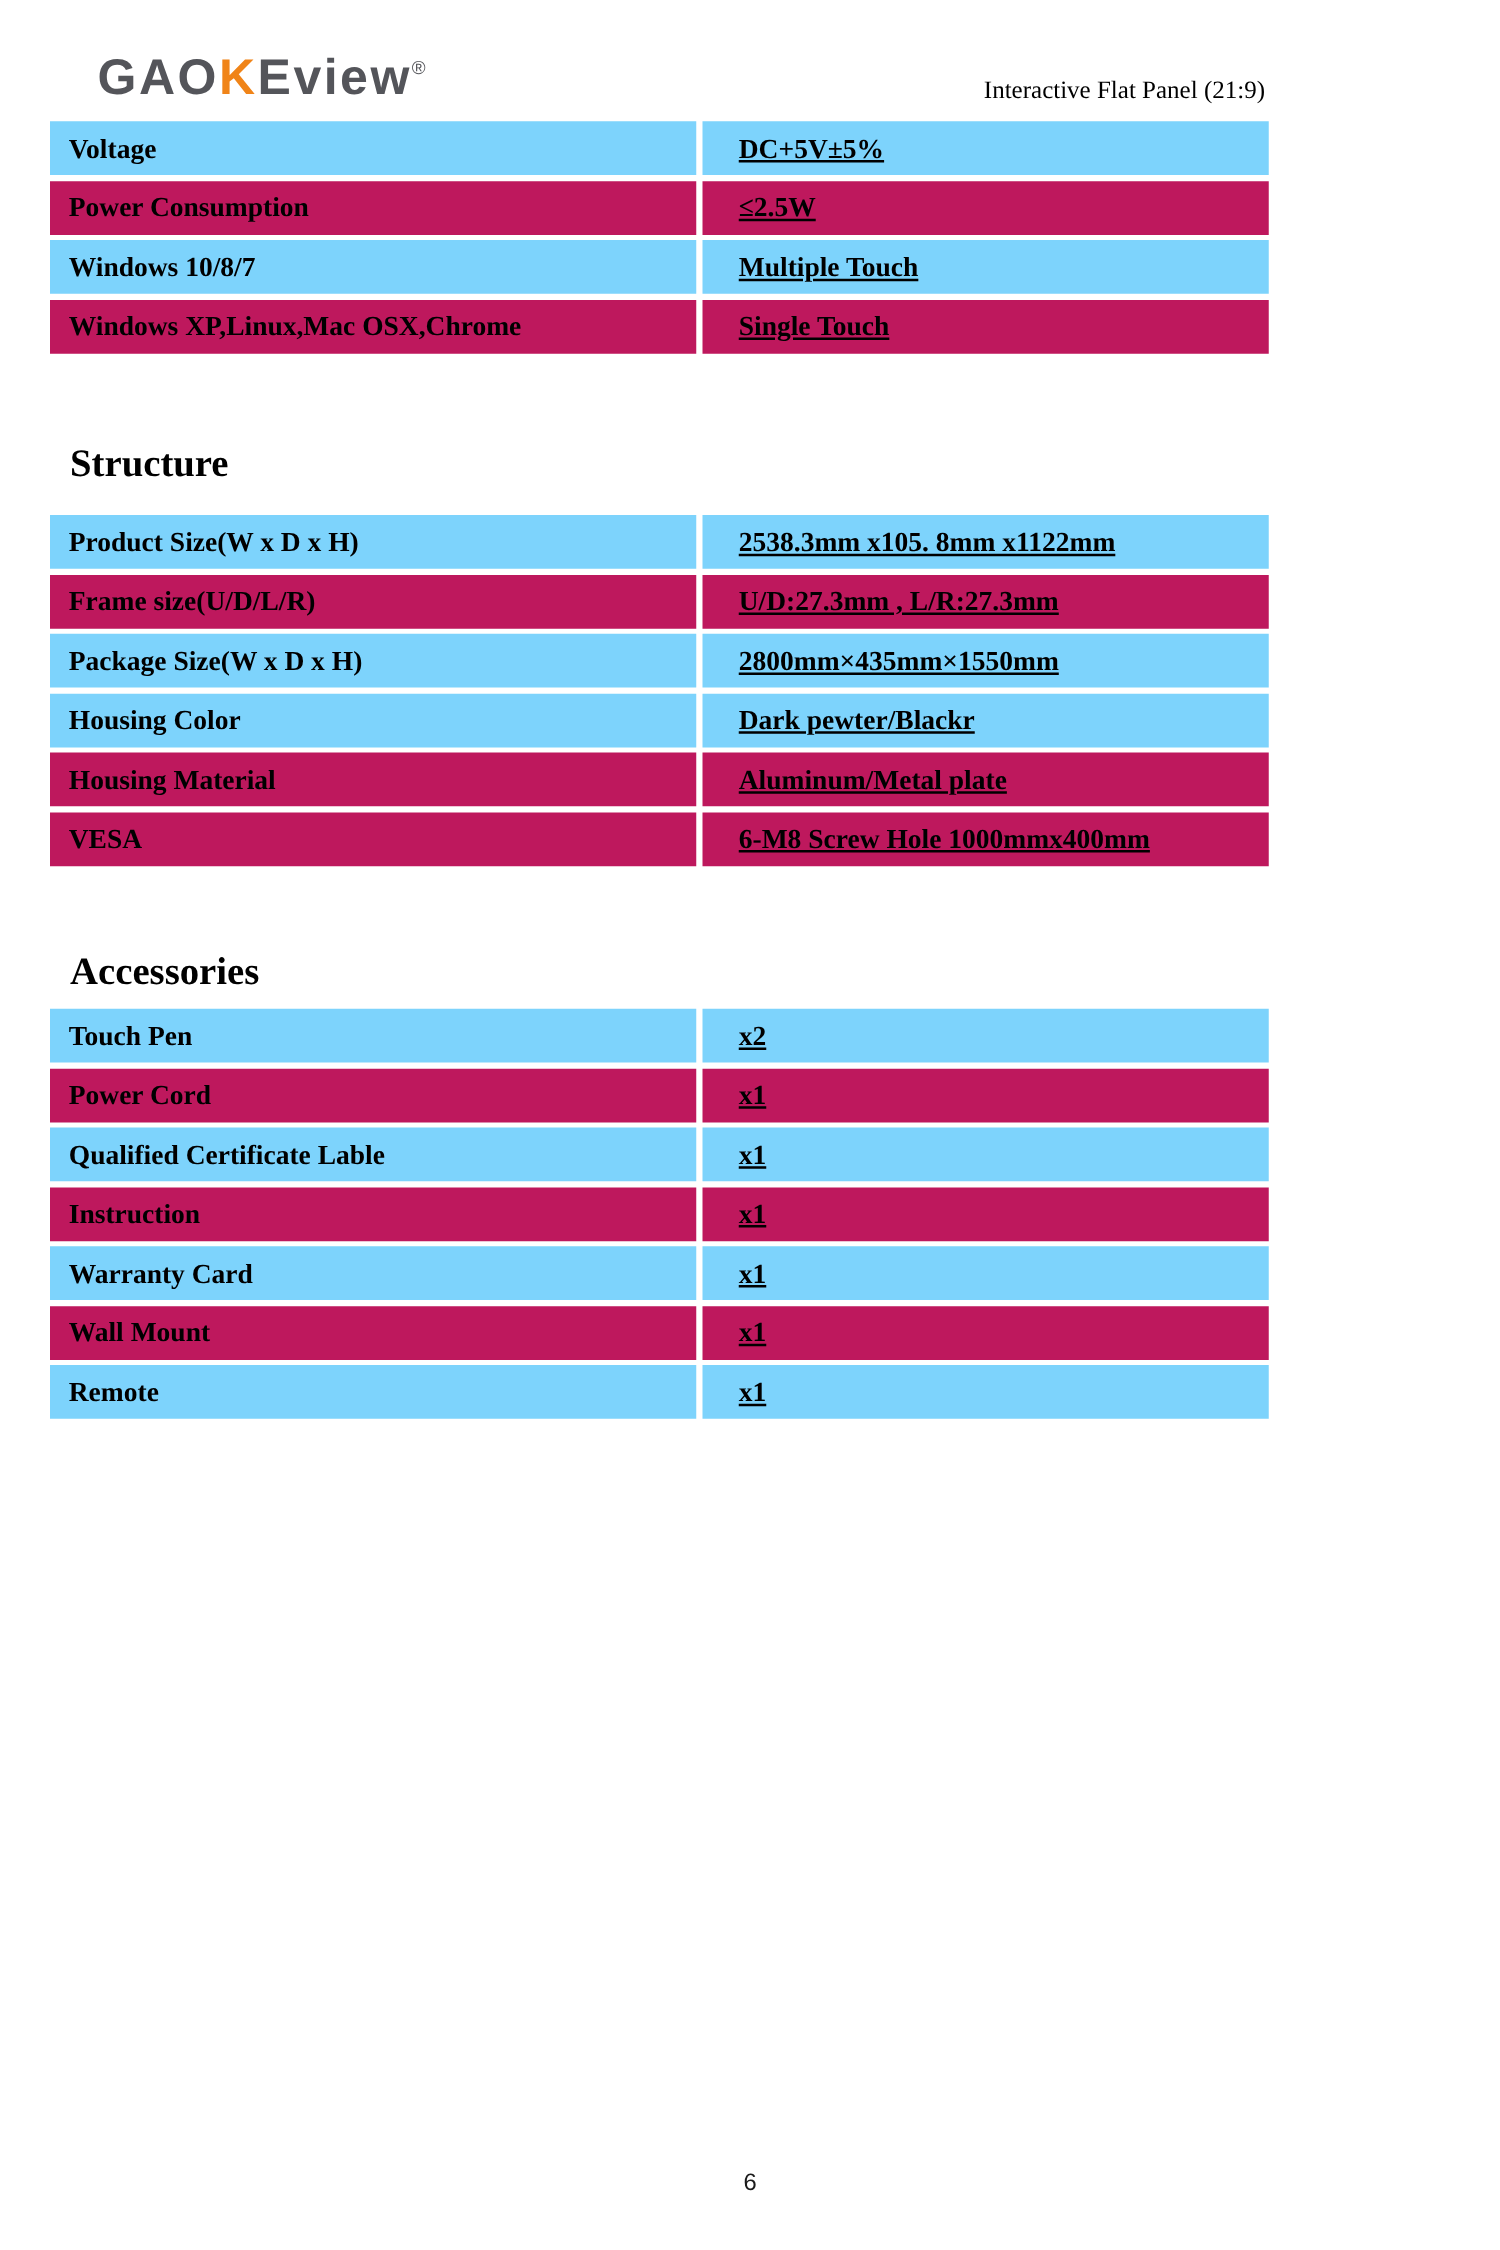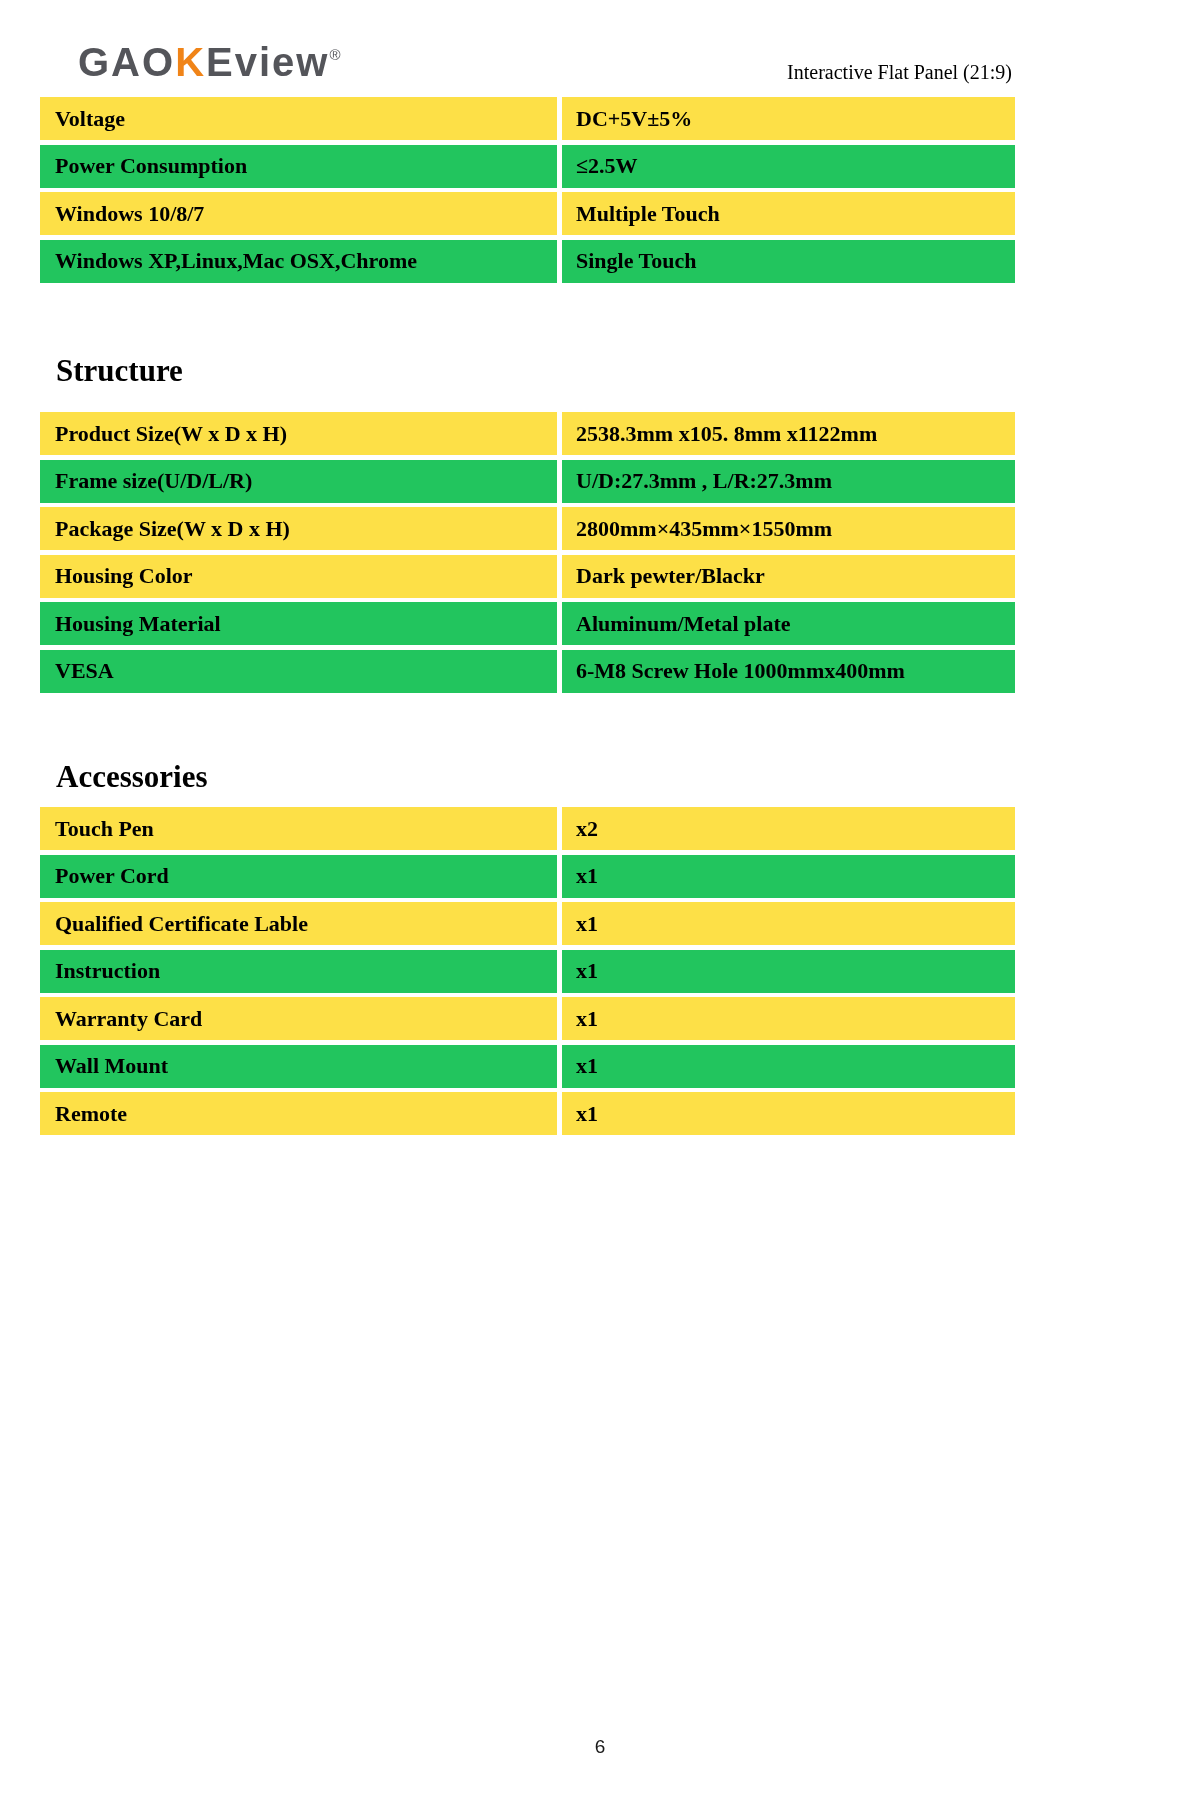--- a/index.html
+++ b/index.html
@@ -49,23 +49,23 @@
   #table-accessories { top:807px; }
 
   .t-row { display:flex; height:43px; margin-bottom:4.5px; column-gap:5px; }
   .t-row .cell {
     display:flex; align-items:center;
     font-family:"Liberation Serif", serif;
     font-weight:700; font-size:22px; color:#000;
     white-space:nowrap; overflow:hidden;
   }
   .cell.label { width:517px; padding-left:15px; }
-  .cell.value { flex:1; padding-left:14px; }
-  .t-row.shade .cell { background:#fde047; }
-  .t-row.plain .cell { background:#22c55e; }
+  .cell.value { flex:1; padding-left:29px;text-decoration:underline; }
+  .t-row.shade .cell { background:#7dd3fc; }
+  .t-row.plain .cell { background:#be185d; }
 
   
   .page-number {
     position:absolute; top:1736px; left:0; width:1200px;
     text-align:center;
     font-family:"Liberation Sans", sans-serif;
     font-size:19px; color:#1a1a1a;
   }
 </style>
 </head>

